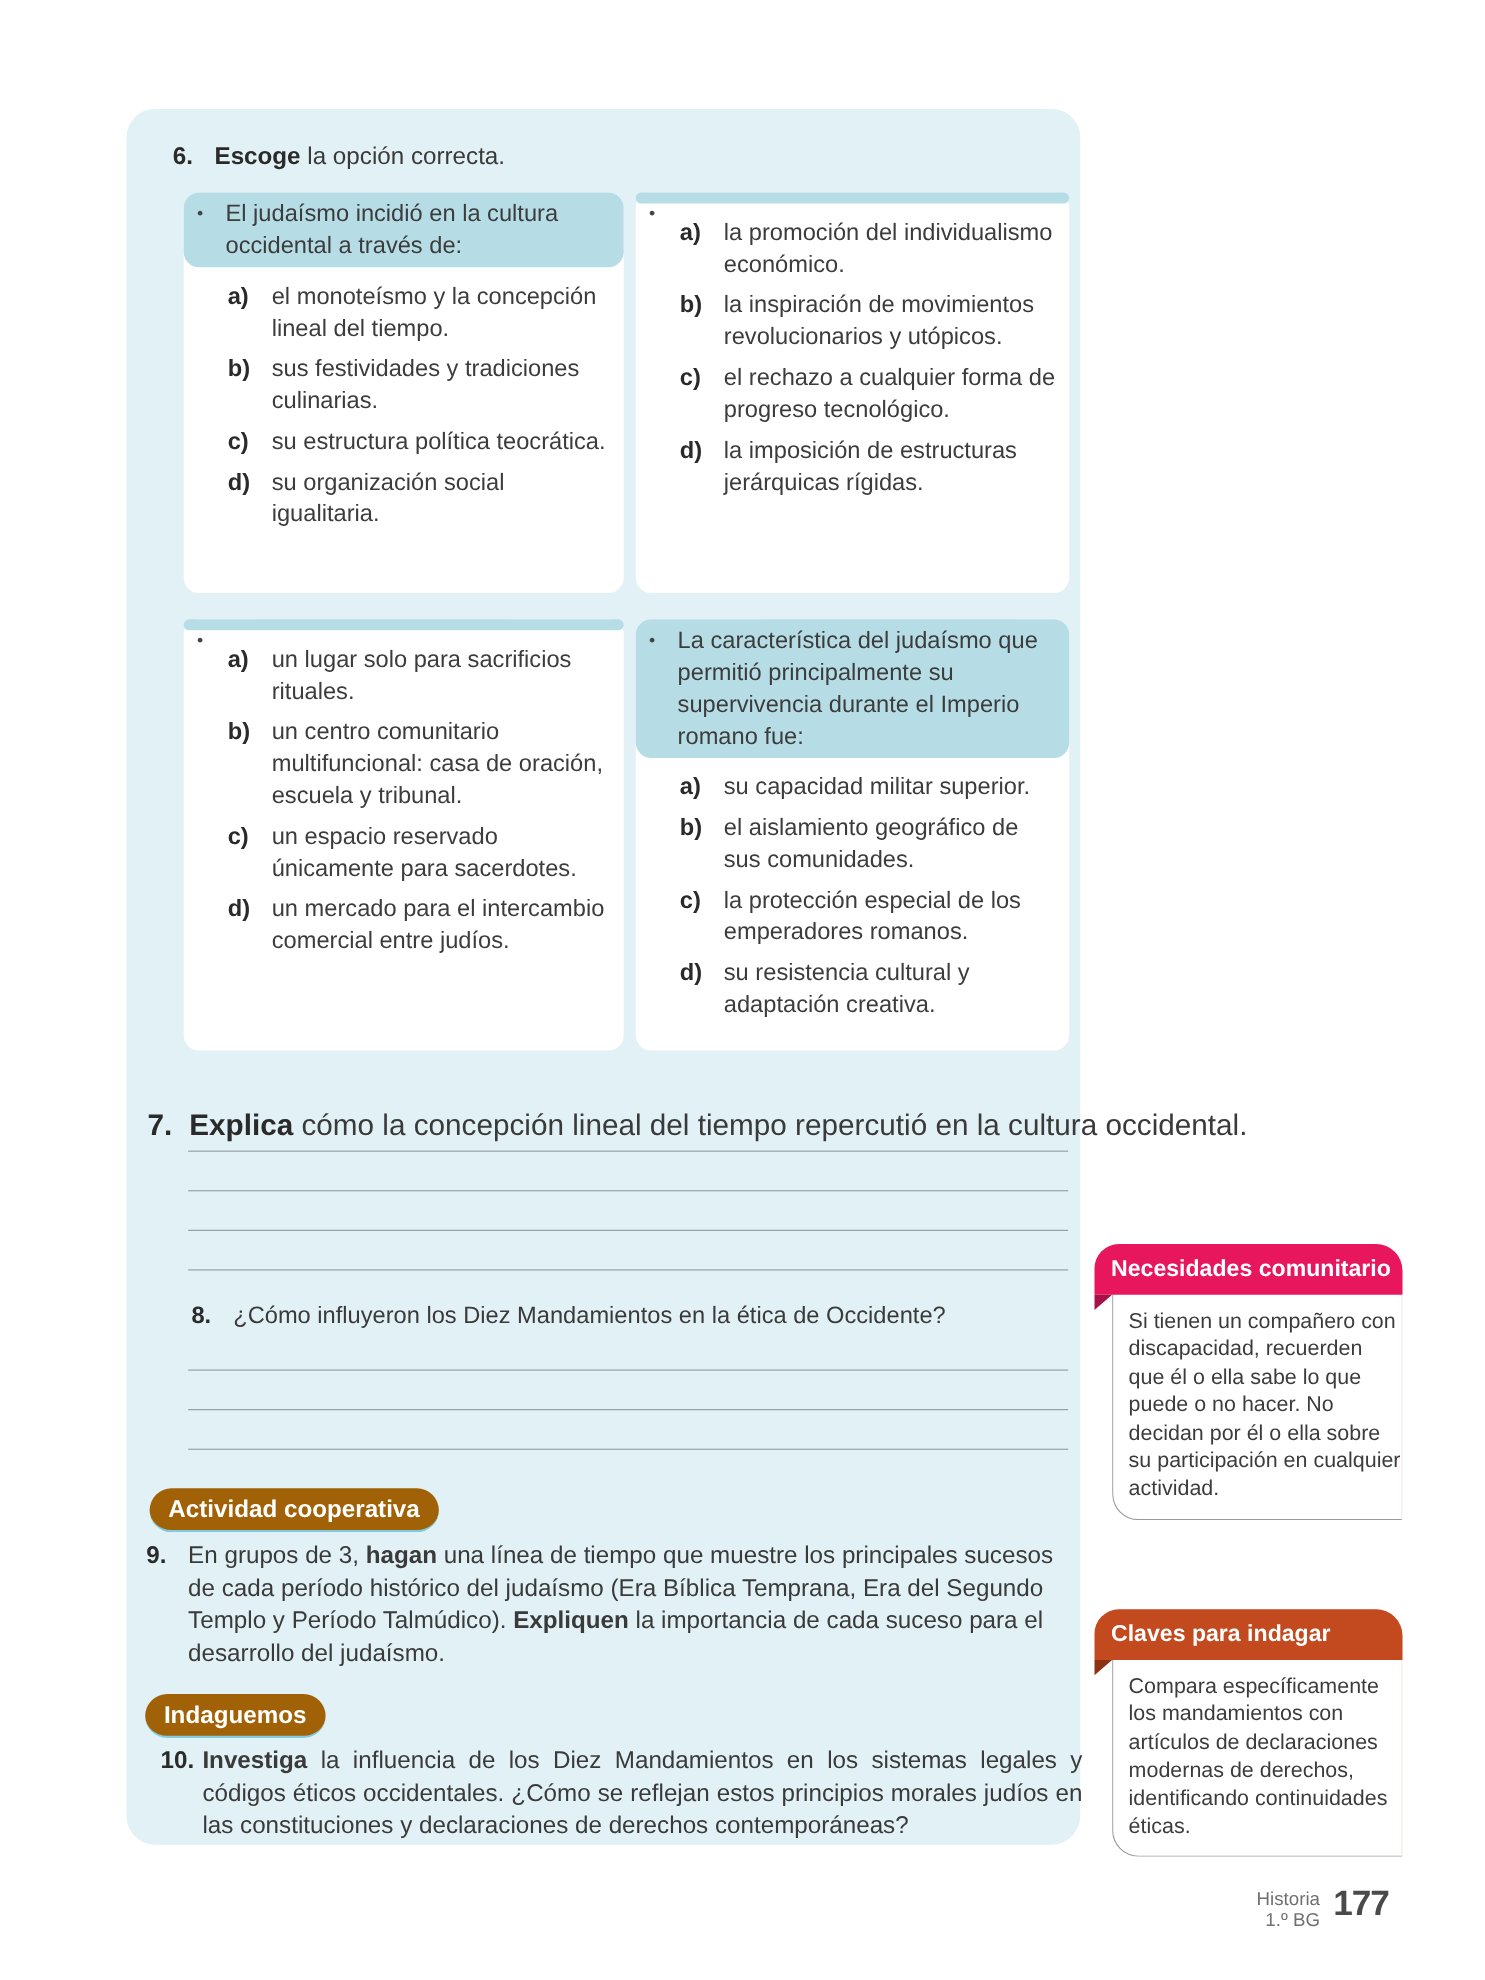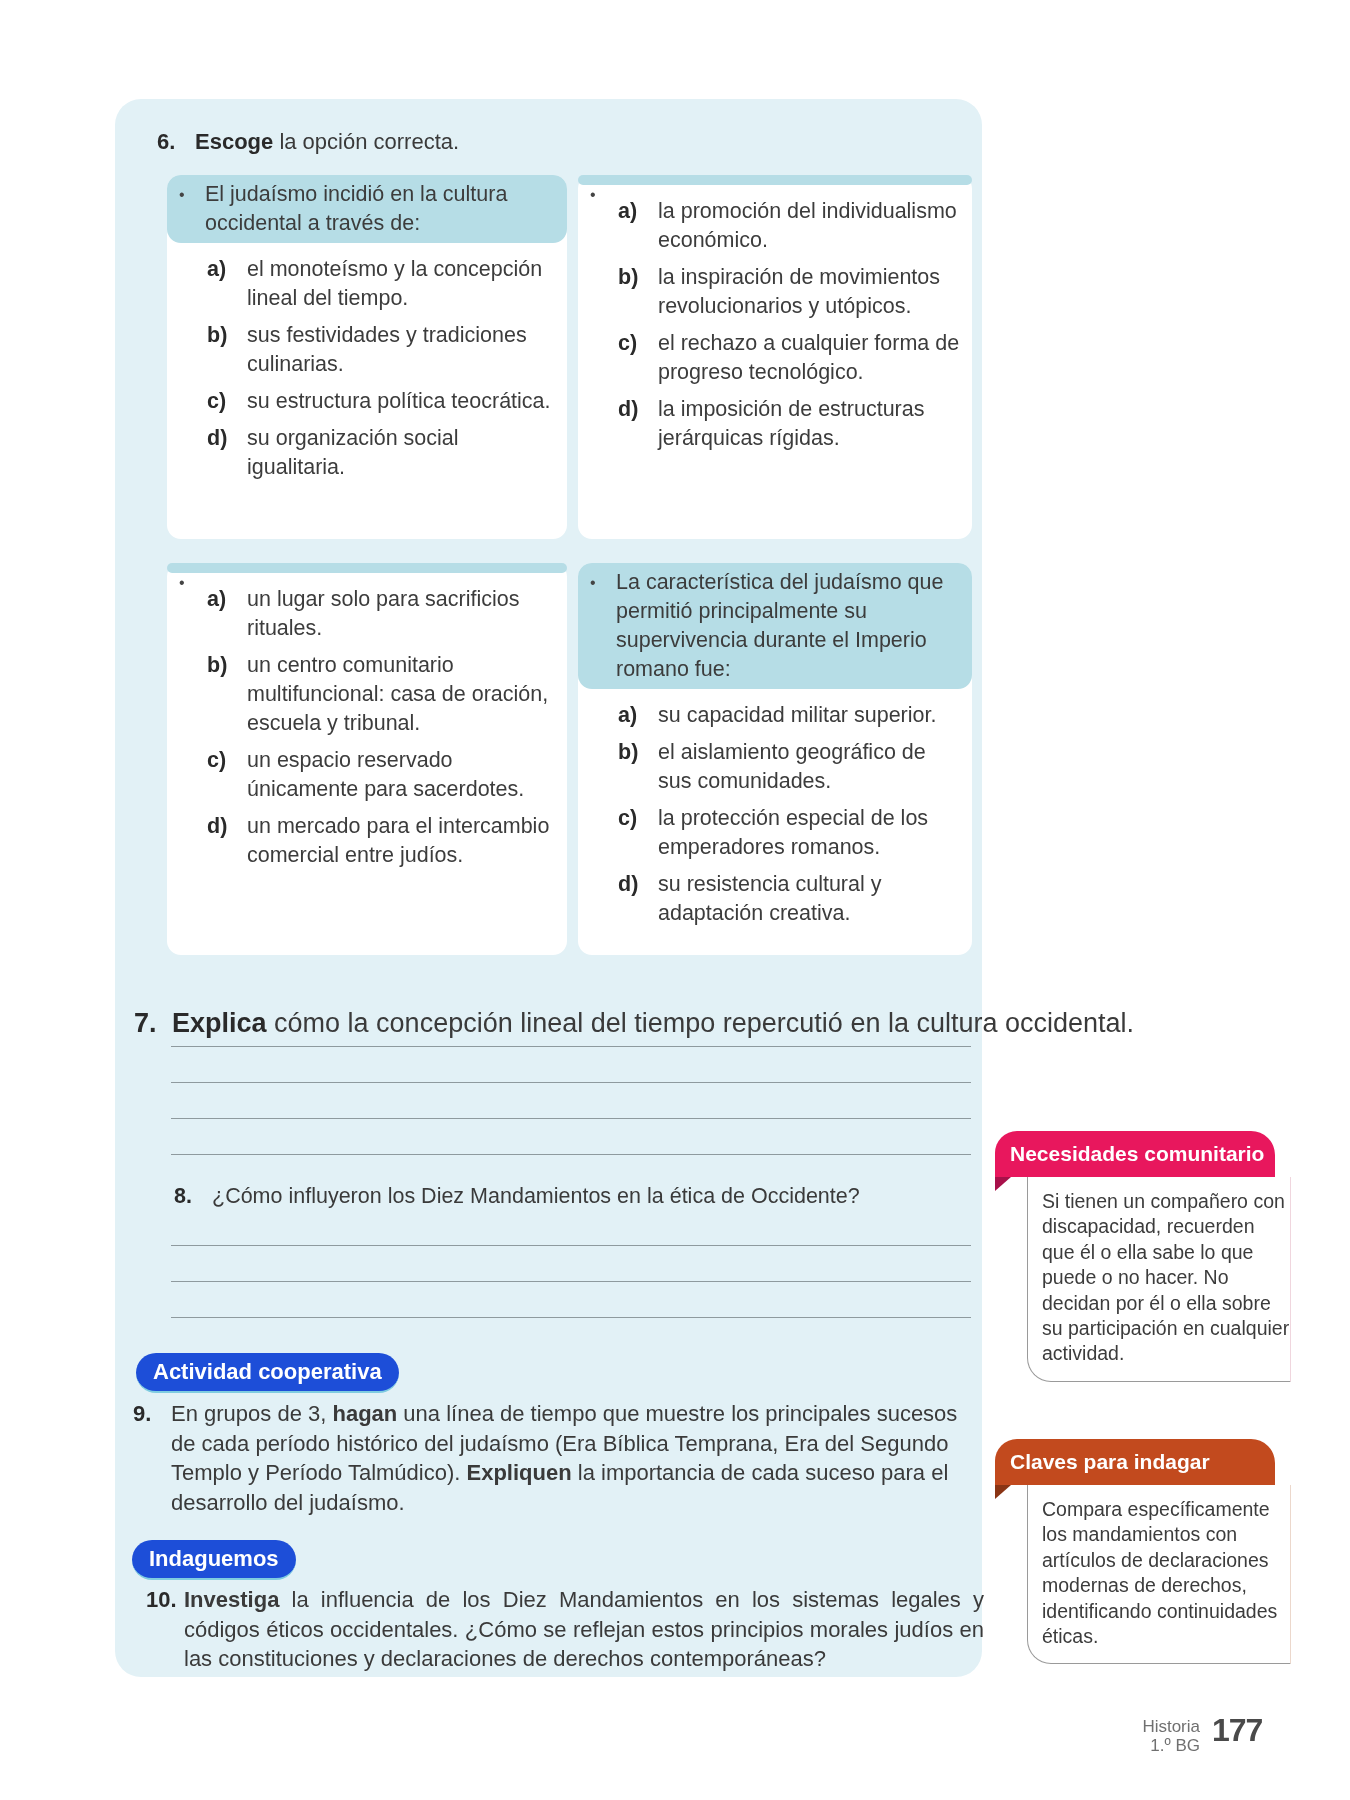--- a/index.html
+++ b/index.html
@@ -26,38 +26,38 @@
   }
   .card-head .bullet {
     position: absolute; left: 12px; top: 5px; font-size: 16px; color: #444;
   }
   .opts { padding: 12px 10px 0 40px; }
   .opt { display: flex; font-size: 21.5px; line-height: 29px; margin-bottom: 8px; color: #3c3c3c; }
   .opt .lt { font-weight: bold; width: 40px; flex: 0 0 40px; color: #2a2a2a; }
   .opt .tx { flex: 1; }
   .line { position: absolute; left: 171px; width: 800px; height: 0; border-top: 1.5px solid #8e9a9e; }
   .pill {
-    position: absolute; background: #1d4ed8; color: #ffffff; font-weight: bold;
+    position: absolute; background: #a16207; color: #ffffff; font-weight: bold;
     font-size: 22px; line-height: 38px; border-radius: 20px; padding: 0 17px;
     border-bottom: 2px solid #7fcce0;
   }
   .para { position: absolute; font-size: 22px; line-height: 29.5px; color: #3a3a3a; }
   .para .num { position: absolute; left: -38px; font-weight: bold; color: #2a2a2a; }
   .side-box { position: absolute; left: 995px; width: 280px; }
   .side-tab {
     position: relative; height: 46px; border-radius: 22px 22px 0 0;
     color: #ffffff; font-weight: bold; font-size: 21px; line-height: 46px; padding-left: 15px;
     border-top-right-radius: 24px; border-top-left-radius: 22px;
   }
   .side-tab .fold {
     position: absolute; left: 0; bottom: -14px; width: 0; height: 0;
     border-right: 16px solid transparent;
   }
   .side-body {
-    margin-left: 32px; border-left: 1.5px solid #9a9a9a; border-bottom: 1.5px solid #9a9a9a;
+    margin-left: 16px; border-left: 1.5px solid #9a9a9a; border-bottom: 1.5px solid #9a9a9a;
     border-bottom-left-radius: 24px; padding: 12px 0 14px 14px; font-size: 19.5px; line-height: 25.4px;
     color: #3c3c3c; width: 248px; border-right: 1px solid #f0d6de;
   }
   .footer-sub { position: absolute; right: 150px; top: 1717px; text-align: right; font-size: 17px; line-height: 19px; color: #707070; }
   .footer-num { position: absolute; left: 1212px; top: 1712px; font-size: 32px; font-weight: bold; color: #4a4a4a; letter-spacing: -1px; }
 </style>
 </head>
 <body>
 
 <div class="panel"></div>
@@ -181,21 +181,21 @@
 
 <div class="side-box" style="top:1131px;">
   <div class="side-tab" style="background:#e8175d;">
     <span>Necesidades comunitario</span>
     <span class="fold" style="border-top:14px solid #a8104a;"></span>
   </div>
   <div class="side-body">Si tienen un compañero con discapacidad, recuerden que él o ella sabe lo que puede o no hacer. No decidan por él o ella sobre  su participación en cualquier actividad.</div>
 </div>
 
 <div class="side-box" style="top:1439px;">
-  <div class="side-tab" style="background:#c24a1e;">
+  <div class="side-tab" style="background:#c24a1e;margin-top:24px;">
     <span>Claves para indagar</span>
     <span class="fold" style="border-top:14px solid #8a3414;"></span>
   </div>
   <div class="side-body" style="border-right:1px solid #ecd8cc;">Compara específicamente los mandamientos con artículos de declaraciones modernas de derechos, identificando continuidades éticas.</div>
 </div>
 
 <div class="footer-sub">
   <div>Historia</div>
   <div>1.º BG</div>
 </div>

